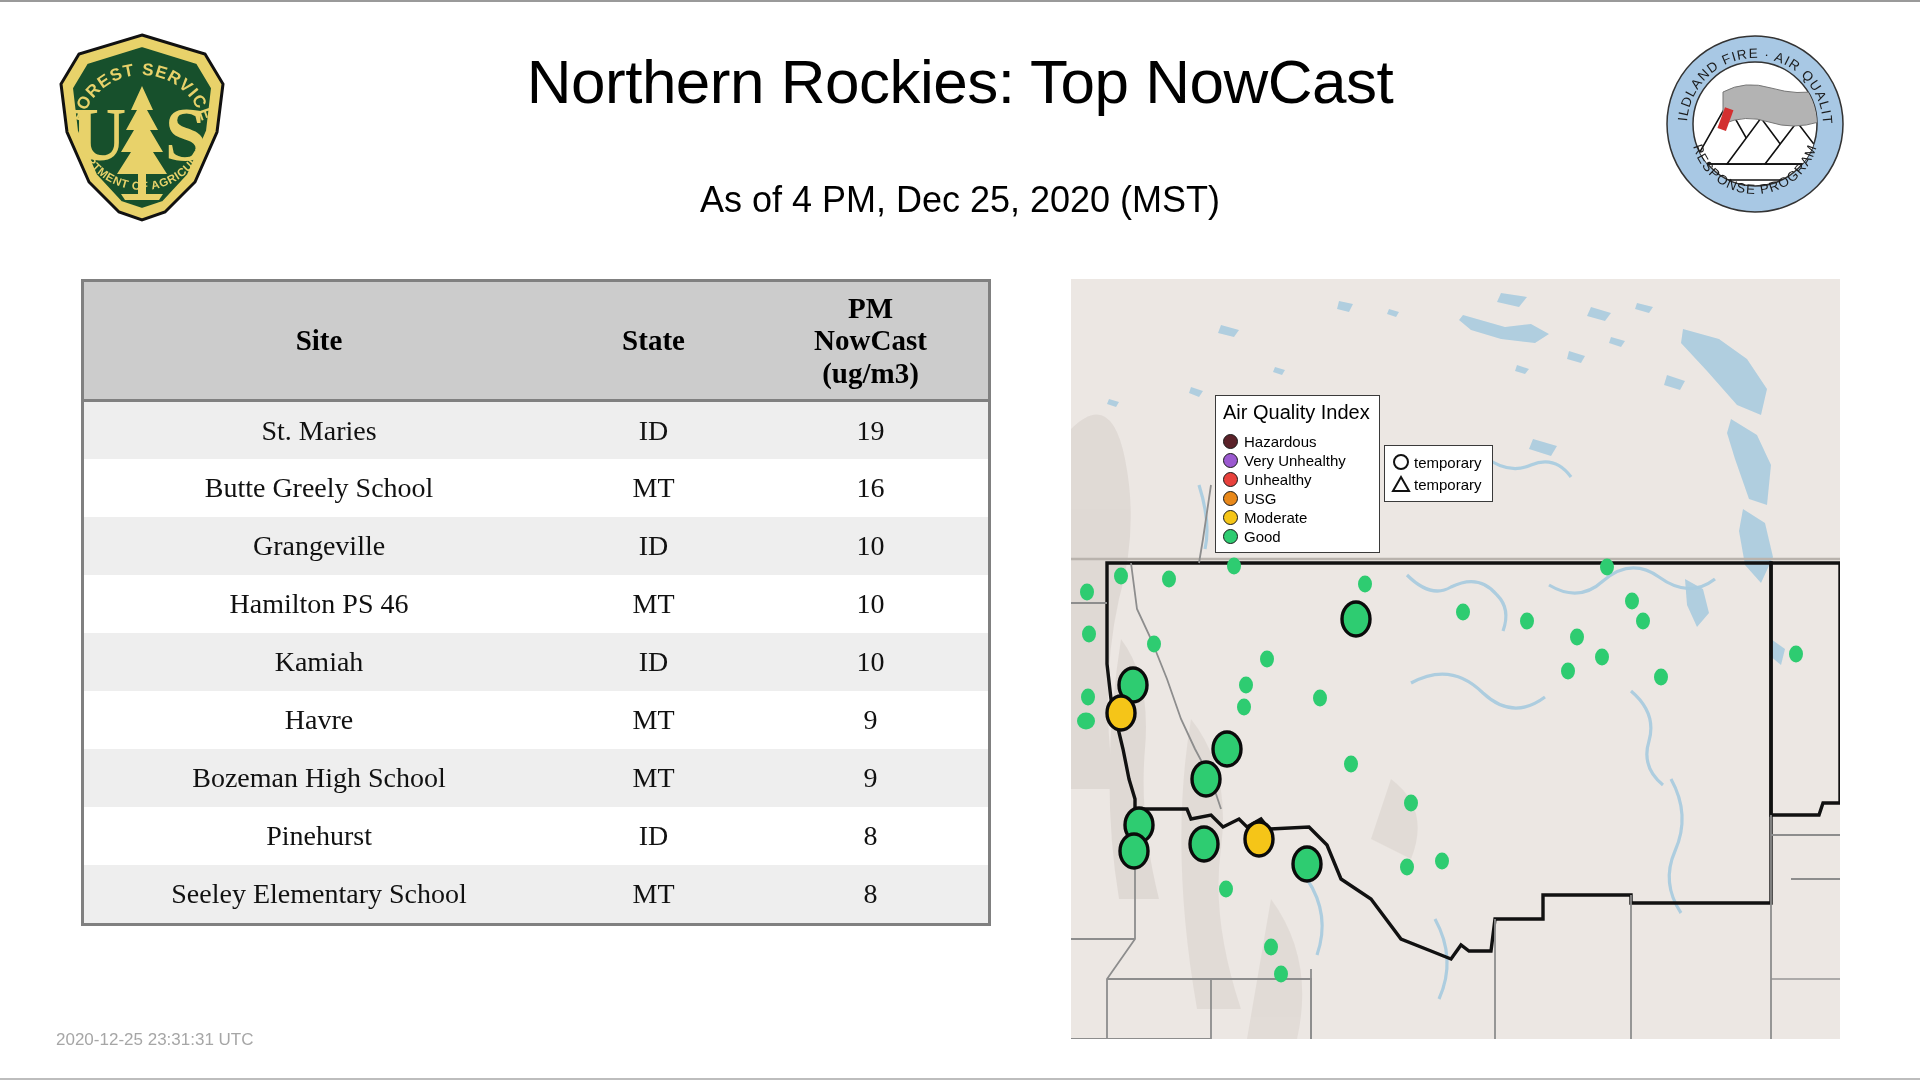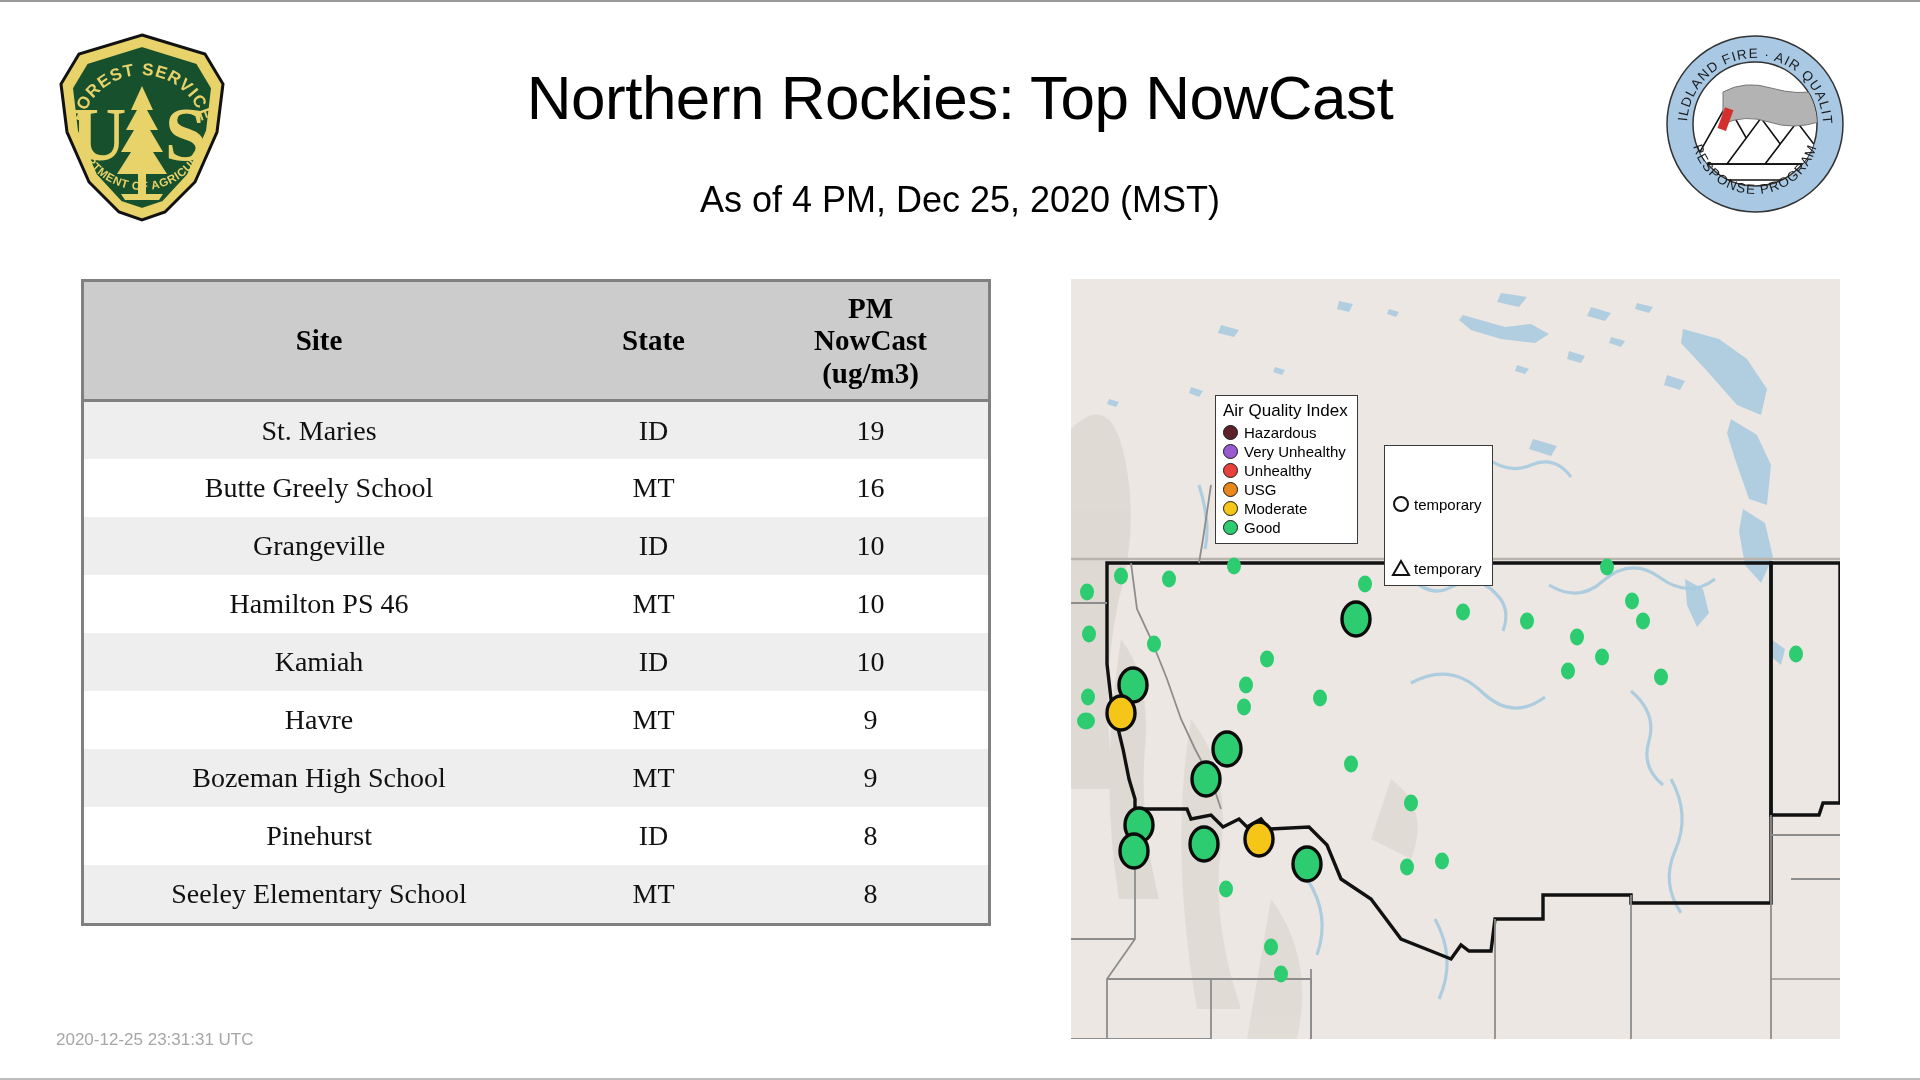--- a/index.html
+++ b/index.html
@@ -16,21 +16,21 @@
     border-top: 2px solid #9a9a9a;
     border-bottom: 2px solid #bdbdbd;
   }
 
   
   #fs-logo { position: absolute; left: 55px; top: 30px; width: 175px; height: 190px; }
   #wf-logo { position: absolute; left: 1665px; top: 32px; width: 180px; height: 180px; }
 
   
   #title {
-    position: absolute; left: 270px; top: 60px; width: 1380px;
+    position: absolute; left: 270px; top: 44px; width: 1380px;
     text-align: center;
     font-family: "Liberation Sans Narrow", "Liberation Sans", sans-serif;
     font-size: 62px; font-weight: 400; color: #000; letter-spacing: -0.5px;
     white-space: nowrap;
   }
   #subtitle {
     position: absolute; left: 270px; top: 177px; width: 1380px;
     text-align: center;
     font-family: "Liberation Sans Narrow", "Liberation Sans", sans-serif;
     font-size: 36px; font-weight: 400; color: #000;
@@ -77,36 +77,36 @@
   #map svg { display: block; width: 769px; height: 760px; }
 
   
   #aqi-legend {
     position: absolute; left: 1215px; top: 393px;
     background: #ffffff; border: 1px solid #3a3a3a;
     padding: 5px 9px 6px 7px;
     font-family: "Liberation Sans", sans-serif;
   }
   #aqi-legend .leg-title {
-    font-size: 17px; color: #000; text-align: center; margin-bottom: 2px;
+    font-size: 20px; color: #000; text-align: center; margin-bottom: 8px;
   }
   #aqi-legend .leg-row { display: flex; align-items: center; height: 19px; text-align: center; }
   #aqi-legend .sw {
     width: 15px; height: 15px; border-radius: 50%;
     border: 1.6px solid #1a1a1a; margin-right: 6px; flex: 0 0 auto;
   }
   #aqi-legend .lab { font-size: 15px; color: #000; white-space: nowrap; }
 
   #type-legend {
     position: absolute; left: 1384px; top: 443px;
     background: #ffffff; border: 1px solid #3a3a3a;
     padding: 5px 10px 6px 6px;
     font-family: "Liberation Sans", sans-serif;
   }
-  #type-legend .t-row { display: flex; align-items: center; height: 22px; margin-top: 42px; }
+  #type-legend .t-row { display: flex; align-items: center; height: 22px; }
   #type-legend .glyph { width: 20px; height: 20px; margin-right: 3px; flex: 0 0 auto; }
   #type-legend .lab { font-size: 15px; color: #000; white-space: nowrap; }
 </style>
 </head>
 <body>
 
 <div id="page">
 
   <div id="fs-logo">
     <svg viewBox="0 0 175 190" width="175" height="190">

